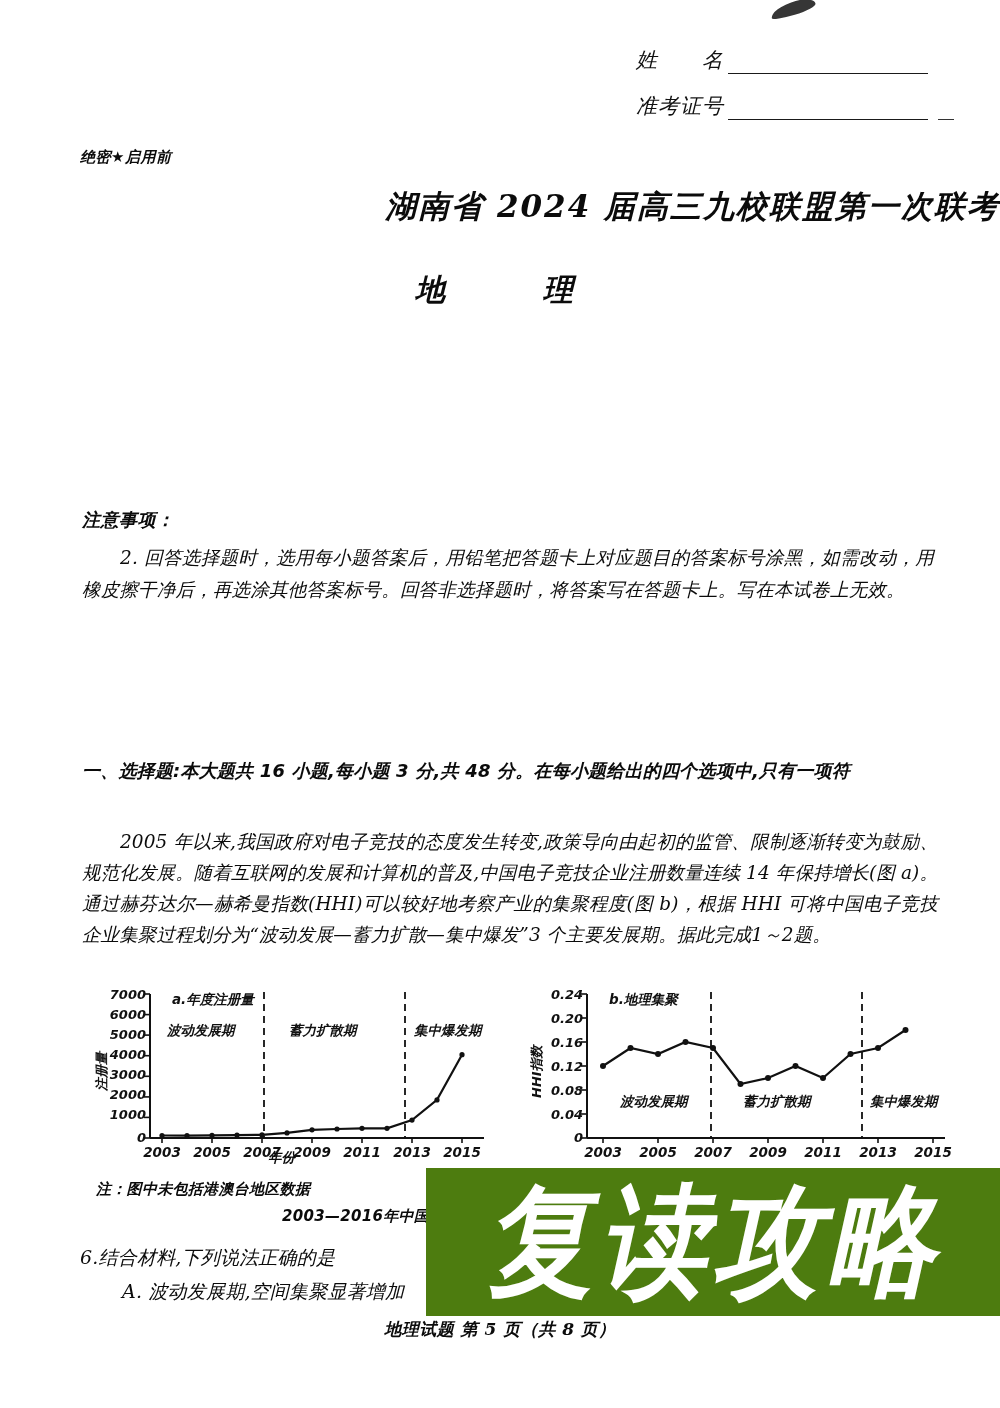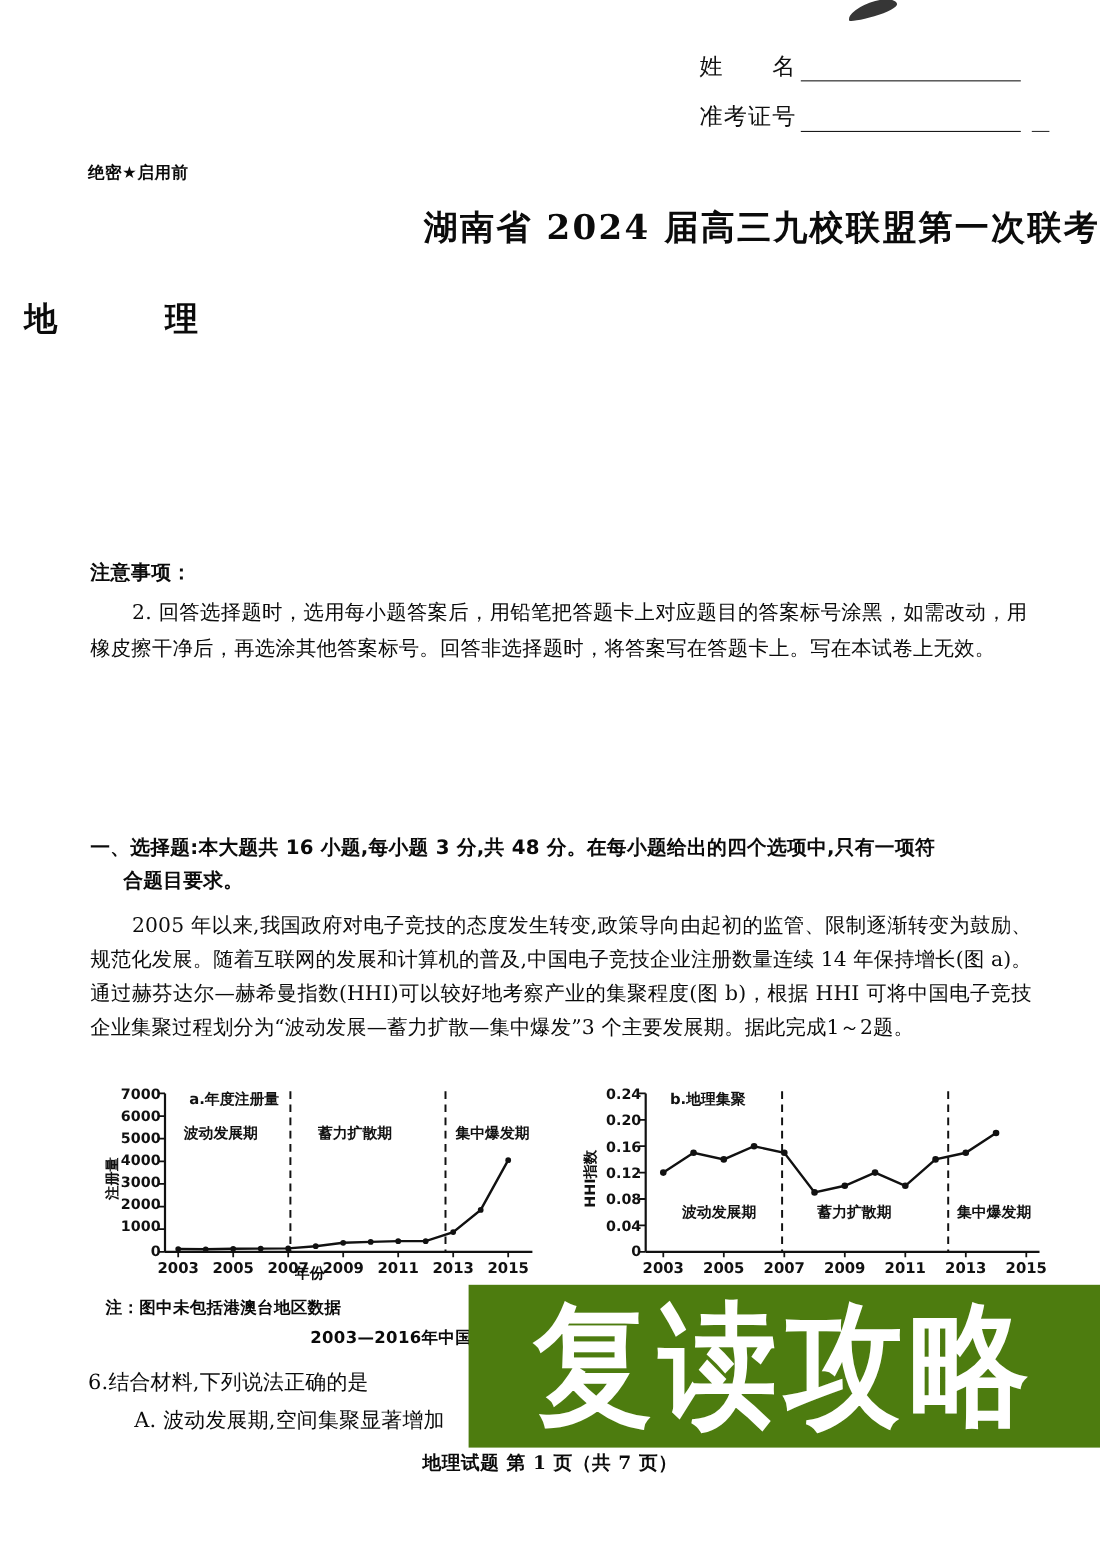--- a/index.html
+++ b/index.html
@@ -3,21 +3,21 @@
 <meta charset="utf-8">
 <style>
   * { box-sizing: border-box; margin: 0; padding: 0; }
   html, body {
     width: 1000px; height: 1408px;
     background: #ffffff;
     font-family: "DejaVu Sans", "Liberation Sans", sans-serif;
     color: #0b0b0b;
     overflow: hidden;
   }
-  .page { position: relative; width: 1000px; height: 1408px; background: #fff; }
+  .page { position: relative; width: 1000px; height: 1408px; background: #fff; font-style: italic; }
 
   
   .ink-smudge {
     position: absolute; left: 770px; top: 2px;
     width: 46px; height: 13px;
     background: #1a1a1a;
     border-radius: 60% 40% 50% 50% / 80% 60% 40% 20%;
     transform: rotate(-16deg);
     opacity: .88;
   }
@@ -42,20 +42,21 @@
     font-size: 15px; font-weight: 700; letter-spacing: .5px;
   }
   .main-title {
     position: absolute; left: 0; right: 0; top: 186px;
     text-align: right;
     font-family: "DejaVu Serif", "Liberation Serif", serif;
     font-size: 31px; font-weight: 700; letter-spacing: 2px;
   }
   .subject-title {
     position: absolute; left: 0; right: 0; top: 270px;
+    text-align: center;
     font-family: "DejaVu Serif", "Liberation Serif", serif;
     font-size: 30px; font-weight: 700; letter-spacing: 34px;
     padding-left: 22px;
   }
 
   
   .notice { position: absolute; left: 82px; top: 508px; width: 852px; }
   .notice-title {
     font-size: 18px; font-weight: 700; letter-spacing: .5px;
     font-family: "DejaVu Sans", "Liberation Sans", sans-serif;
@@ -158,21 +159,20 @@
   <div class="main-title">湖南省 2024 届高三九校联盟第一次联考</div>
   <div class="subject-title">地　理</div>
 
   <div class="notice">
     <div class="notice-title">注意事项：</div>
     <p class="notice-item">2. 回答选择题时，选用每小题答案后，用铅笔把答题卡上对应题目的答案标号涂黑，如需改动，用橡皮擦干净后，再选涂其他答案标号。回答非选择题时，将答案写在答题卡上。写在本试卷上无效。</p>
   </div>
 
   <div class="section-head">
     <span>一、选择题:本大题共 16 小题,每小题 3 分,共 48 分。在每小题给出的四个选项中,只有一项符</span>
-    <span class="cont">合题目要求。</span>
   </div>
 
   <p class="stimulus">2005 年以来,我国政府对电子竞技的态度发生转变,政策导向由起初的监管、限制逐渐转变为鼓励、规范化发展。随着互联网的发展和计算机的普及,中国电子竞技企业注册数量连续 14 年保持增长(图 a)。通过赫芬达尔—赫希曼指数(HHI)可以较好地考察产业的集聚程度(图 b)，根据 HHI 可将中国电子竞技企业集聚过程划分为“波动发展—蓄力扩散—集中爆发”3 个主要发展期。据此完成1～2题。</p>
 
   <div class="figures">
 
     <div class="fig fig-a">
       <svg width="400" height="180" viewBox="0 0 400 180">
 
         <line x1="58" y1="8" x2="58" y2="152" stroke="#111" stroke-width="2"></line>
@@ -329,15 +329,15 @@
 
   <div class="question">
     <span>6.结合材料,下列说法正确的是</span>
     <span class="q-opt">A. 波动发展期,空间集聚显著增加</span>
   </div>
 
   <div class="watermark">
     <span class="watermark-text">复读攻略</span>
   </div>
 
-  <div class="footer">地理试题 第 1 页（共 7 页）</div>
+  <div class="footer">地理试题 第 5 页（共 8 页）</div>
 
 </div>
 
 </body></html>

